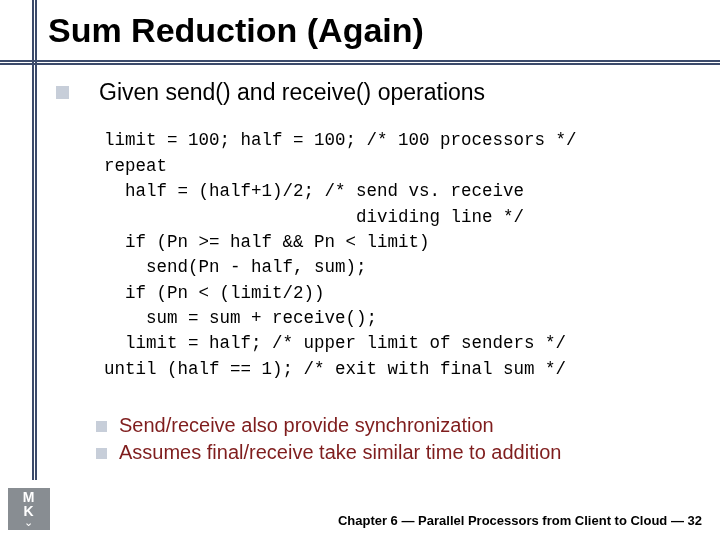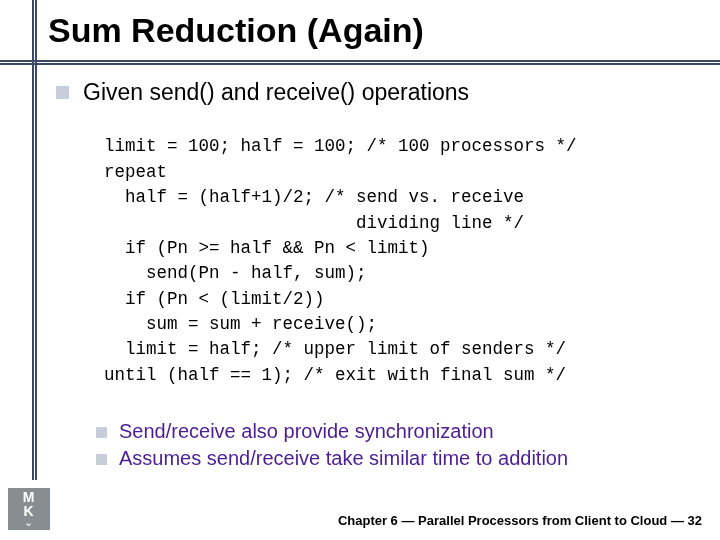--- a/index.html
+++ b/index.html
@@ -5,27 +5,27 @@
   * { margin: 0; padding: 0; box-sizing: border-box; }
   html, body { width: 720px; height: 540px; font-family: Arial, Helvetica, sans-serif; background: #fff; overflow: hidden; }
   .slide { position: relative; width: 720px; height: 540px; background: #fff; }
   .title-wrap { position: relative; padding: 12px 0 0 48px; }
   .title { font-size: 34px; font-weight: 700; color: #000; line-height: 1.1; }
   .title-rule-top { position: absolute; left: 0; top: 60px; width: 100%; height: 2px; background: #3b4a6b; }
   .title-rule-bottom { position: absolute; left: 0; top: 63px; width: 100%; height: 2px; background: #3b4a6b; }
   .vrule-left { position: absolute; left: 32px; top: 0; width: 2px; height: 480px; background: #3b4a6b; }
   .vrule-right { position: absolute; left: 35px; top: 0; width: 2px; height: 480px; background: #3b4a6b; }
   .content { padding: 30px 20px 0 56px; }
-  .b1 { display: flex; align-items: flex-start; gap: 14px; margin-bottom: 28px; }
+  .b1 { display: flex; align-items: flex-start; gap: 30px; margin-bottom: 22px; }
   .sq { width: 13px; height: 13px; background: #c7ced9; flex: 0 0 auto; margin-top: 7px; }
   .b1-text { font-size: 23px; color: #000; }
   .code { font-family: "Courier New", Courier, monospace; font-size: 17.5px; line-height: 1.45; white-space: pre; color: #000; margin: 6px 0 32px 48px; }
   .b2 { display: flex; align-items: flex-start; gap: 12px; margin: 4px 0 4px 40px; }
   .sq2 { width: 11px; height: 11px; background: #c7ced9; flex: 0 0 auto; margin-top: 7px; }
-  .b2-text { font-size: 20px; color: #4c1d95; }
+  .b2-text { font-size: 20px; color: #7f1d1d; }
   .footer { position: absolute; bottom: 12px; right: 18px; font-size: 13px; font-weight: 700; color: #000; text-align: center; }
   .logo { position: absolute; left: 8px; bottom: 10px; width: 42px; height: 42px; background: #888d92; color: #fff; font-size: 11px; line-height: 1; display: flex; flex-direction: column; align-items: center; justify-content: center; letter-spacing: 1px; }
   .logo .mk { font-size: 14px; font-weight: 700; }
   .logo .caret { font-size: 11px; margin-top: -1px; }
 </style>
 </head>
 <body>
 
 <div class="slide">
 
@@ -55,21 +55,21 @@
     sum = sum + receive();
   limit = half; /* upper limit of senders */
 until (half == 1); /* exit with final sum */</div>
 
     <div class="b2">
       <div class="sq2"></div>
       <div class="b2-text">Send/receive also provide synchronization</div>
     </div>
     <div class="b2">
       <div class="sq2"></div>
-      <div class="b2-text">Assumes send/receive take similar time to addition</div>
+      <div class="b2-text">Assumes final/receive take similar time to addition</div>
     </div>
 
   </div>
 
   <div class="logo">
     <div class="mk">M</div>
     <div class="mk">K</div>
     <div class="caret">⌄</div>
   </div>
 

